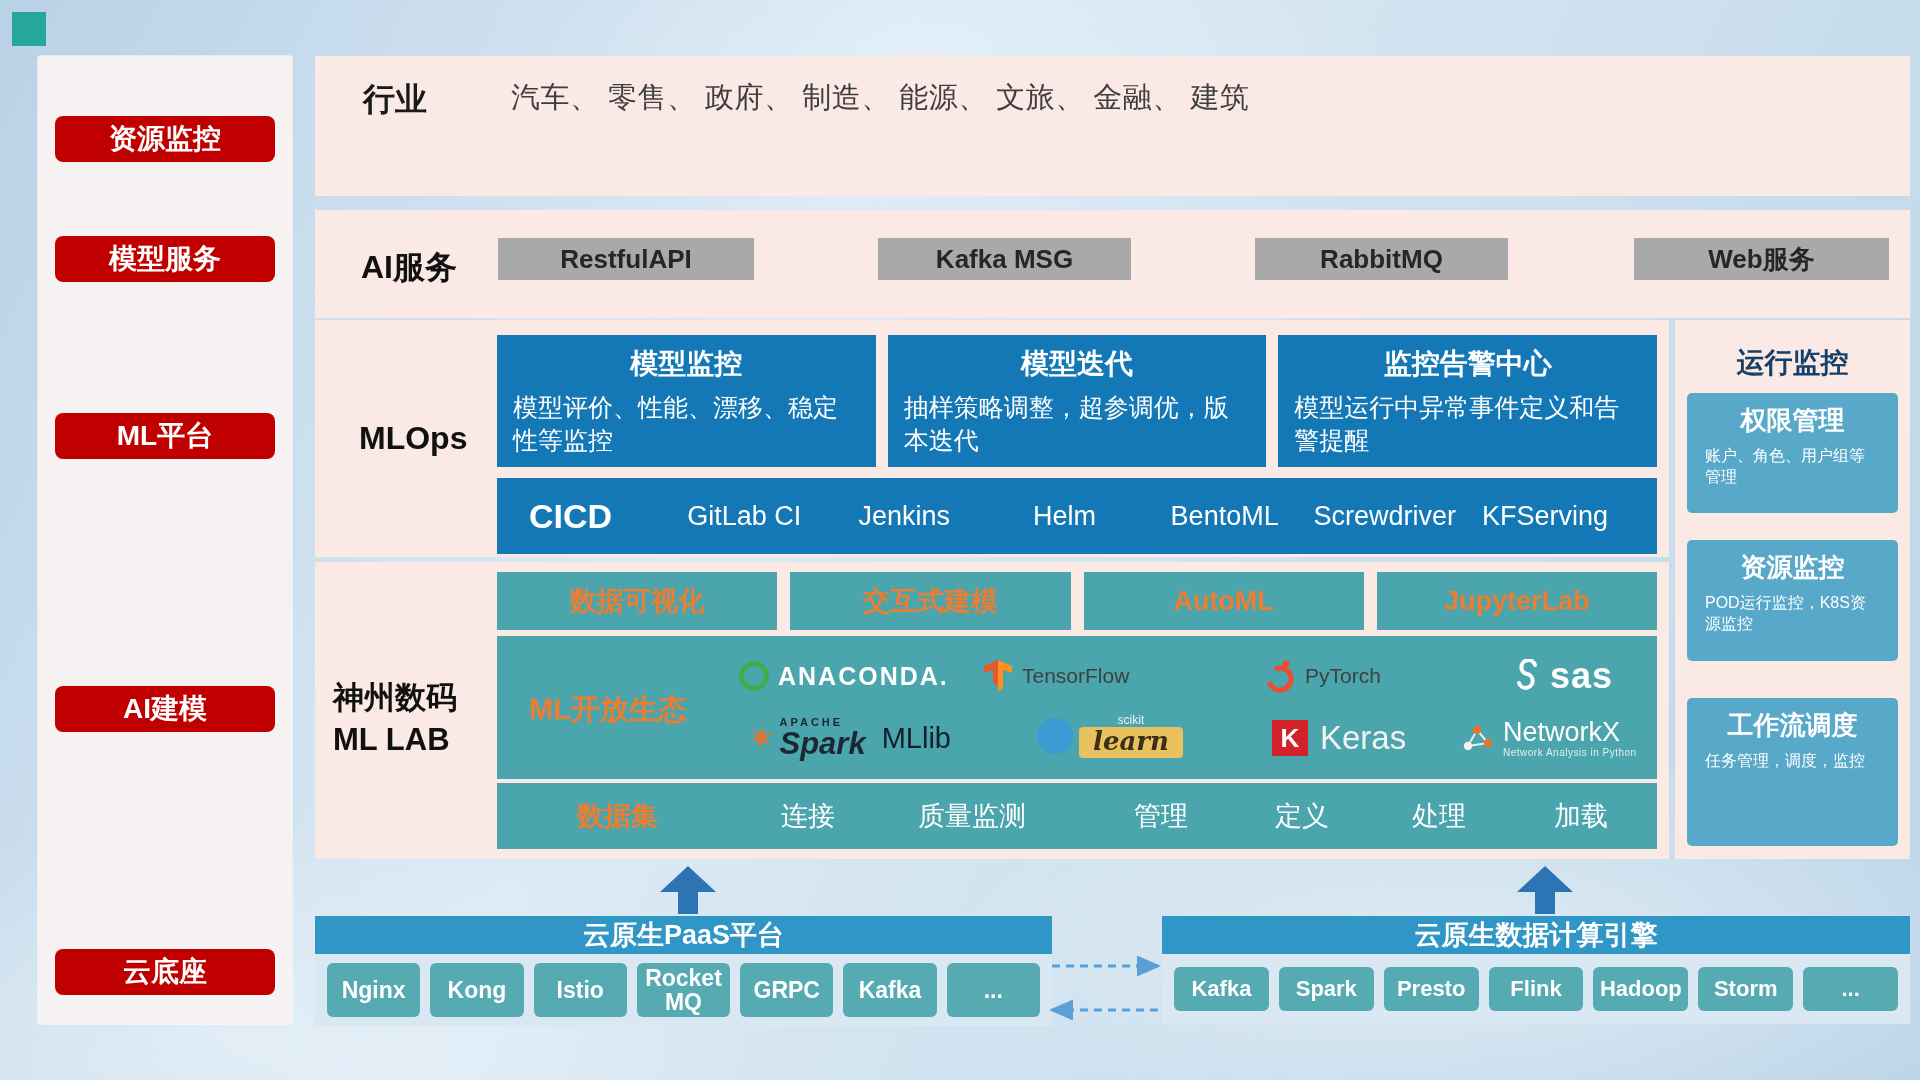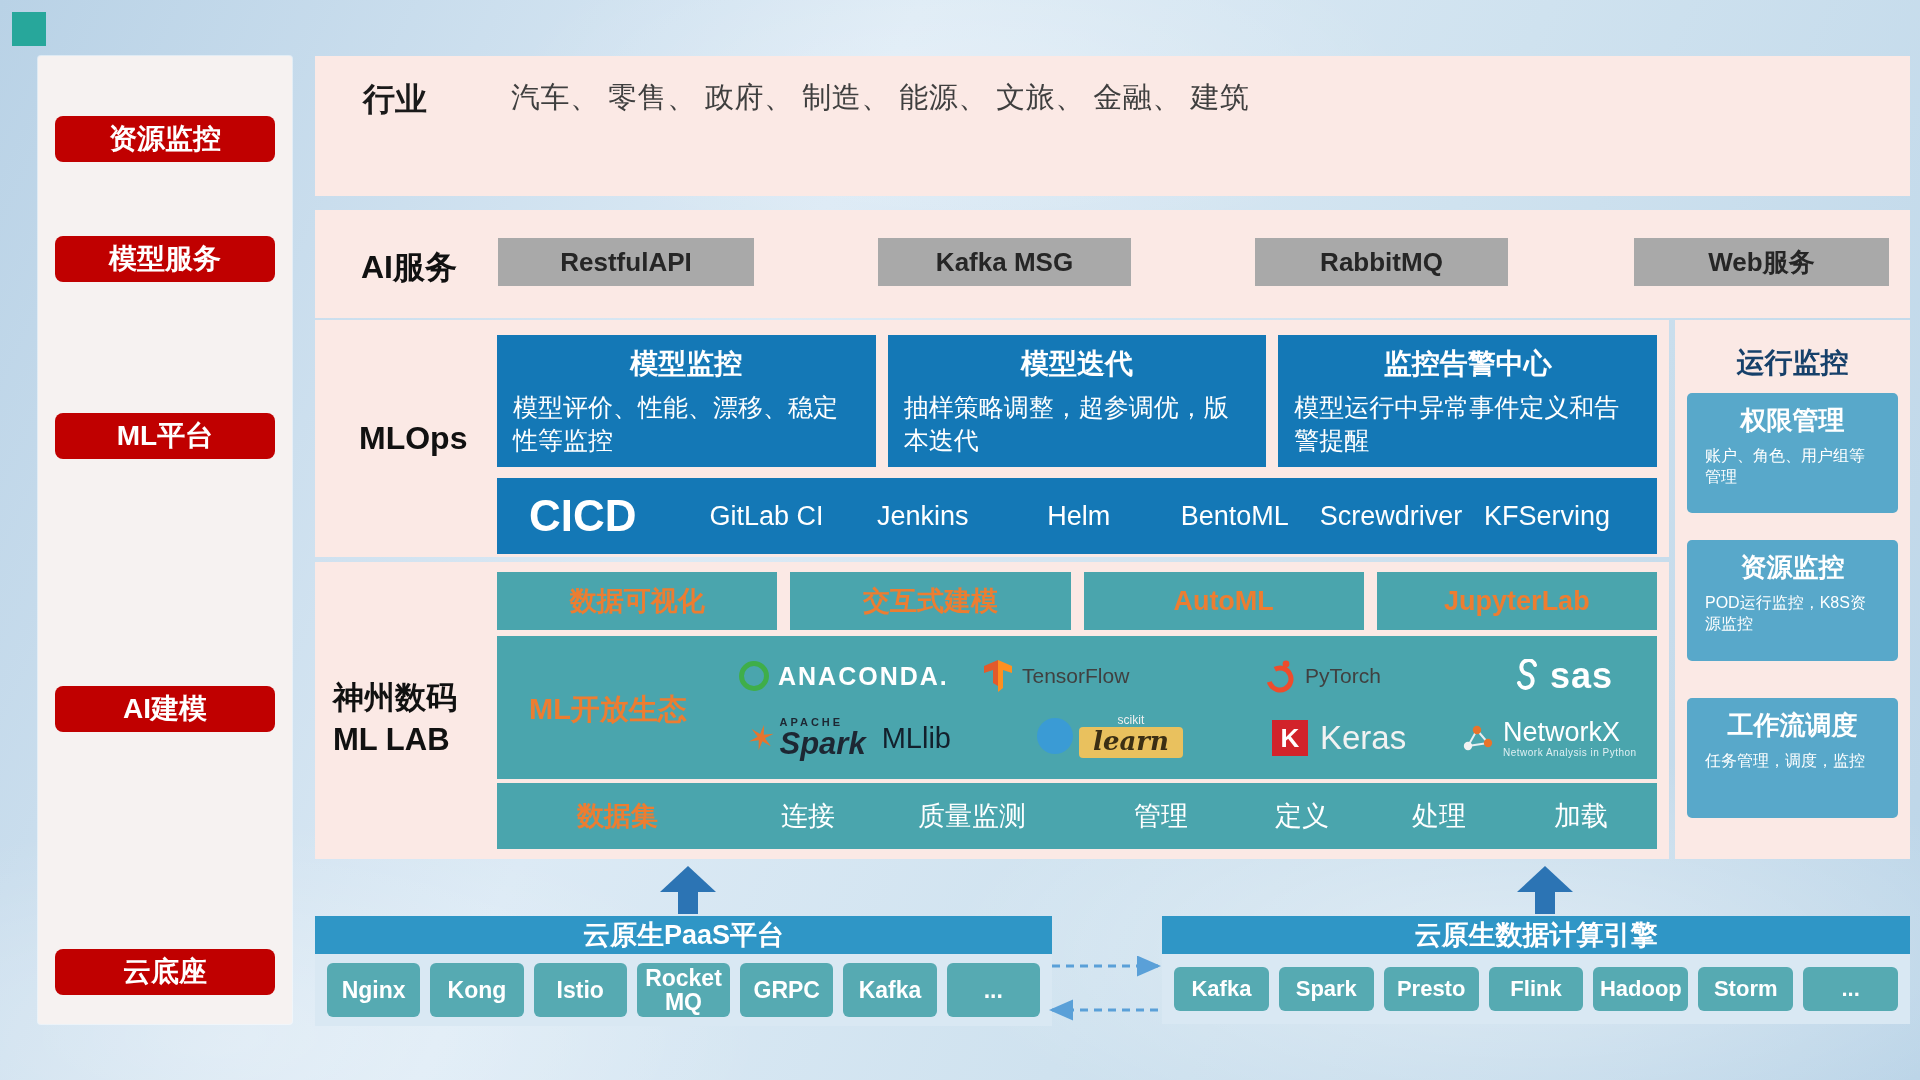--- a/index.html
+++ b/index.html
@@ -34,31 +34,31 @@
   .monitor-col { left:1675px; top:320px; width:235px; height:539px; }
   .row-mllab { left:315px; top:562px; width:1354px; height:297px; }
 
   .apps-line { position:absolute; left:0; width:100%; height:40px; }
   .row-label { position:absolute; left:48px; font-size:32px; font-weight:700; color:#1a1a1a; white-space:nowrap; }
   .row-text  { position:absolute; left:196px; font-size:29px; color:#3f3f3f; white-space:nowrap; letter-spacing:.5px; }
 
   .big-label { position:absolute; font-size:32px; font-weight:700; color:#111; white-space:nowrap; }
 
   .gray-btn {
-    position:absolute; top:28px; height:48px; background:#a9a9a9; color:#262626;
+    position:absolute; top:28px; height:42px; background:#a9a9a9; color:#262626;
     font-size:26px; font-weight:700; display:flex; align-items:center; justify-content:center; white-space:nowrap;
   }
 
   .mlops-cards { position:absolute; left:182px; top:15px; width:1160px; height:132px; display:flex; gap:12px; }
   .blue-card { flex:1; background:#1478b6; color:#fff; padding:10px 16px 6px; }
   .blue-card .t { text-align:center; font-size:28px; font-weight:700; margin-bottom:8px; white-space:nowrap; }
   .blue-card .d { font-size:25px; line-height:1.3; }
 
   .cicd-bar { position:absolute; left:182px; top:158px; width:1160px; height:76px; background:#1478b6; color:#fff; display:flex; align-items:center; padding:0 32px; }
-  .cicd-title { font-size:44px; font-weight:800; margin-right:52px; white-space:nowrap; }
+  .cicd-title { font-size:34px; font-weight:800; margin-right:52px; white-space:nowrap; }
   .cicd-item { flex:1; text-align:center; font-size:27px; line-height:1.05; overflow-wrap:anywhere; }
 
   .monitor-title { position:absolute; top:24px; width:100%; text-align:center; font-size:28px; font-weight:700; color:#16406a; }
   .monitor-card { position:absolute; left:12px; width:211px; background:#58a8ca; border-radius:5px; color:#fff; padding:10px 18px; }
   .monitor-card .t { text-align:center; font-size:26px; font-weight:700; margin-bottom:8px; white-space:nowrap; }
   .monitor-card .d { font-size:16px; line-height:1.3; }
 
   .mllab-label { position:absolute; left:18px; top:115px; font-size:31px; font-weight:700; color:#111; line-height:1.35; white-space:nowrap; }
 
   .tool-row { position:absolute; left:182px; top:10px; width:1160px; height:58px; display:flex; gap:13px; }
@@ -163,21 +163,21 @@
   <div class="panel monitor-col">
     <div class="monitor-title">运行监控</div>
     <div class="monitor-card" style="top:73px; height:120px">
       <div class="t">权限管理</div>
       <div class="d">账户、角色、用户组等管理</div>
     </div>
     <div class="monitor-card" style="top:220px; height:121px">
       <div class="t">资源监控</div>
       <div class="d">POD运行监控，K8S资源监控</div>
     </div>
-    <div class="monitor-card" style="top:378px; height:120px">
+    <div class="monitor-card" style="top:378px; height:148px">
       <div class="t">工作流调度</div>
       <div class="d">任务管理，调度，监控</div>
     </div>
   </div>
 
   <div class="panel row-mllab">
     <div class="mllab-label">
       <div>神州数码</div>
       <div>ML LAB</div>
     </div>

